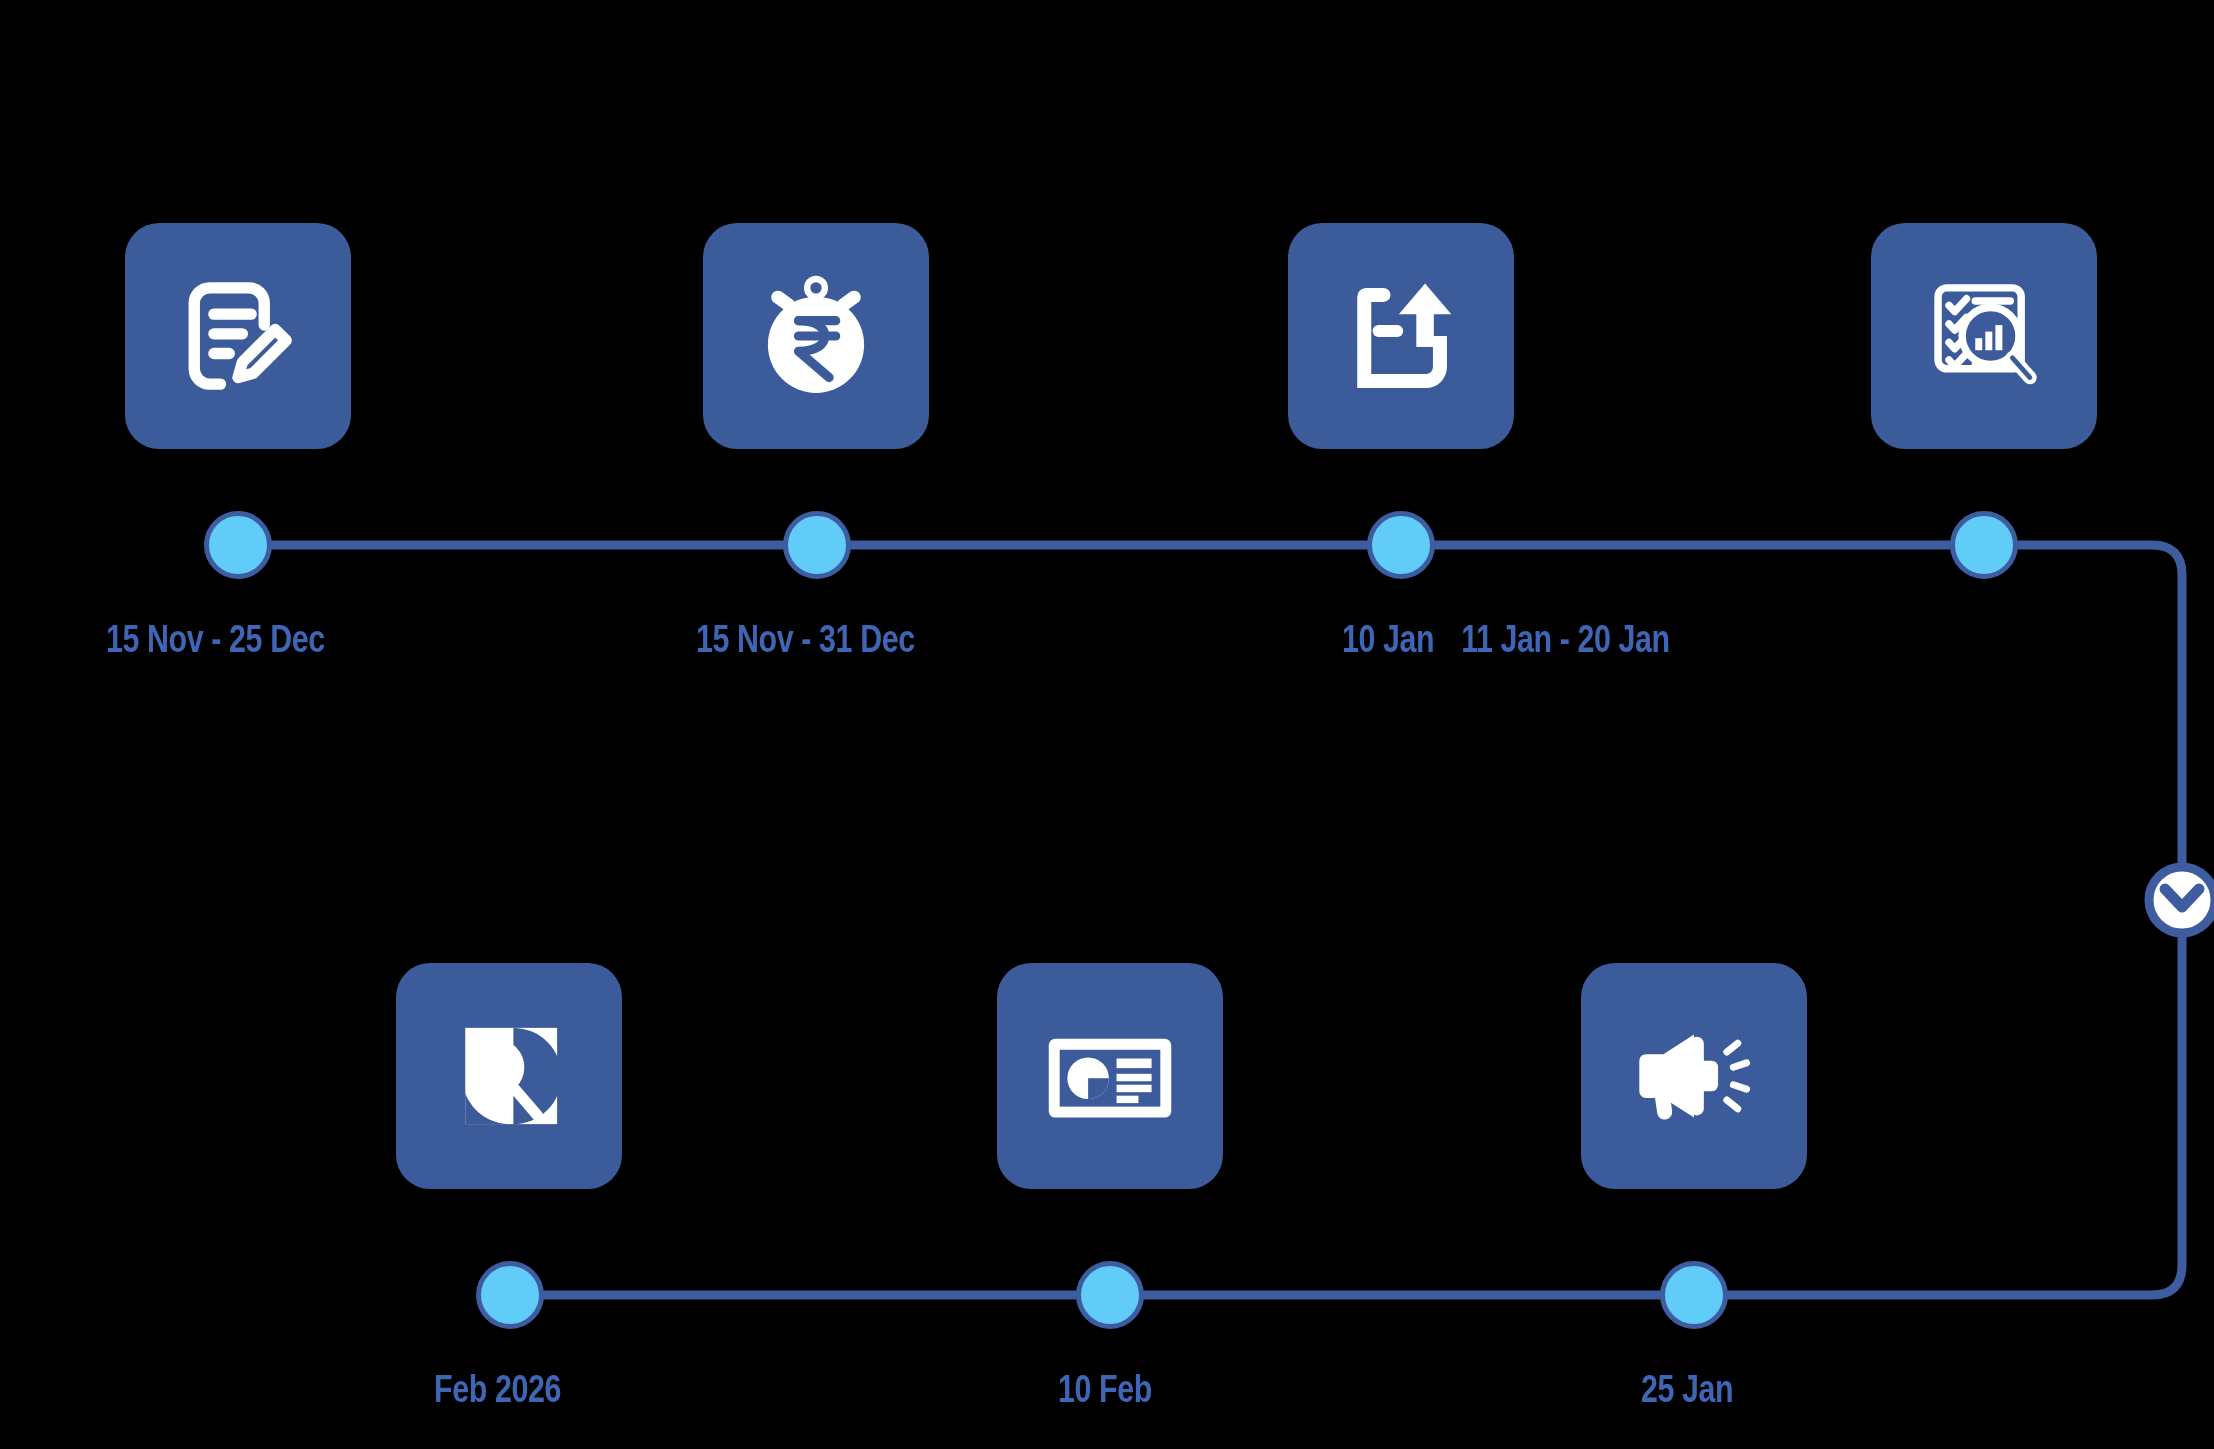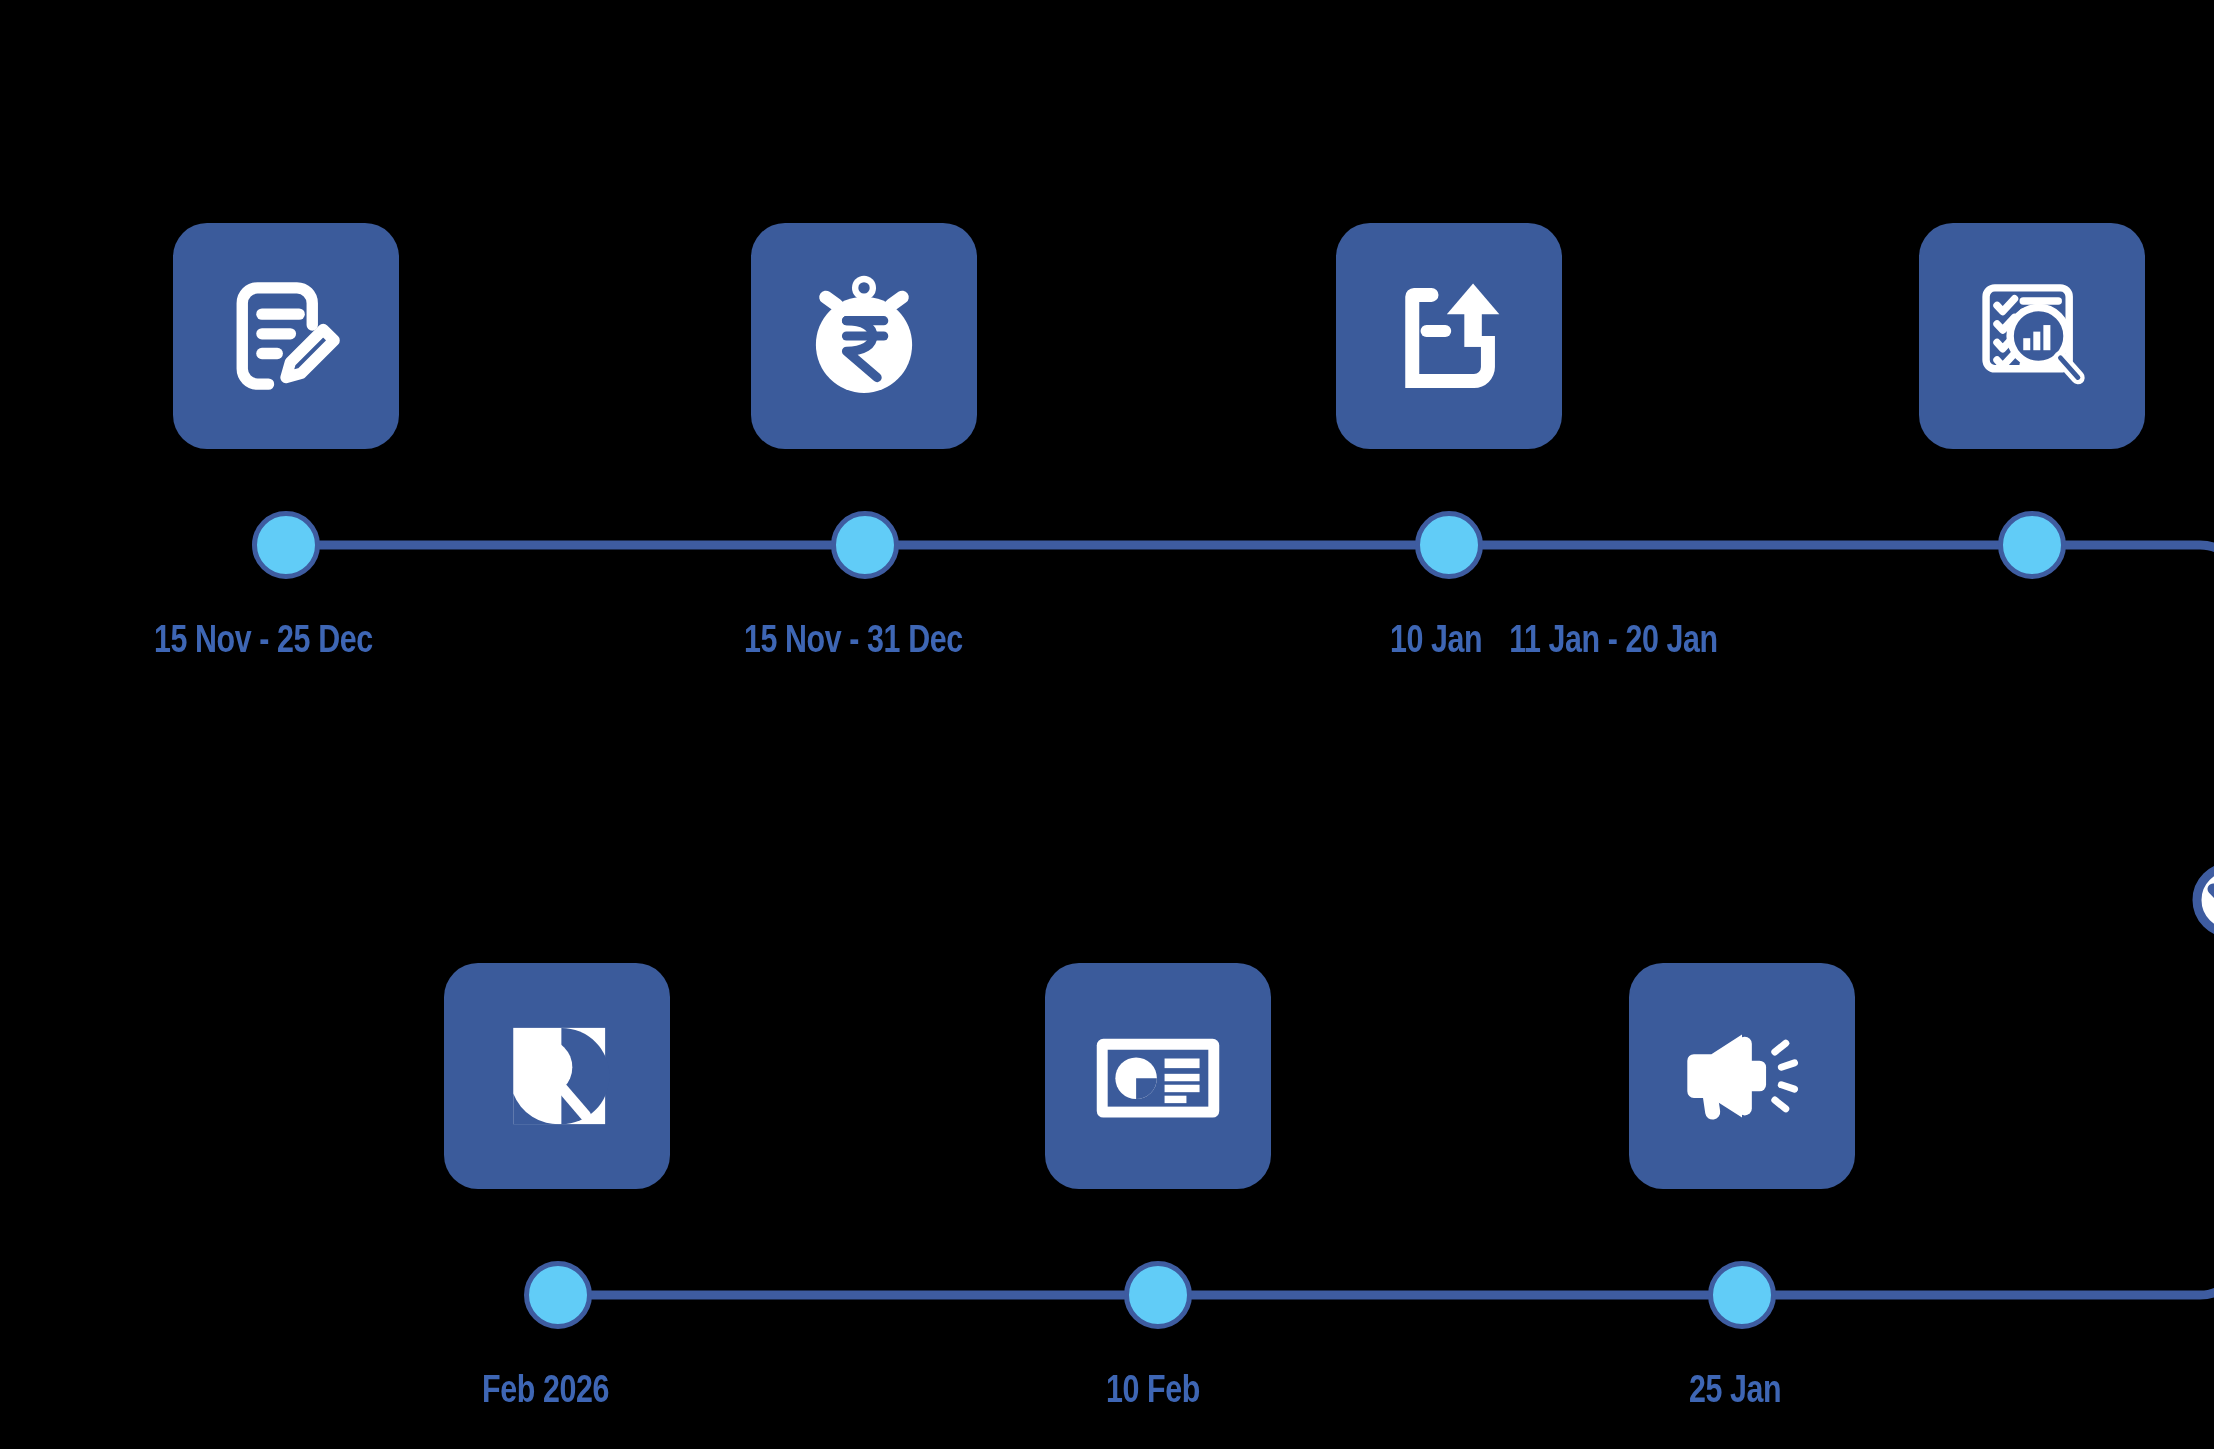--- a/index.html
+++ b/index.html
@@ -2,21 +2,21 @@
 <html><head>
 <meta charset="utf-8">
 <style>
   * { margin:0; padding:0; box-sizing:border-box; }
   html, body {
     width:2214px; height:1449px;
     background:#000000;
     font-family:"Liberation Sans", sans-serif;
     overflow:hidden;
   }
-  #stage { position:relative; width:1778px; height:1449px;margin-left:48px; }
+  #stage { position:relative; width:1778px; height:1449px; }
 
   
   .connector { position:absolute; left:0; top:0; width:2214px; height:1449px; }
 
   
   .tile {
     position:absolute;
     width:226px; height:226px;
     border-radius:34px;
     display:flex; align-items:center; justify-content:center;

